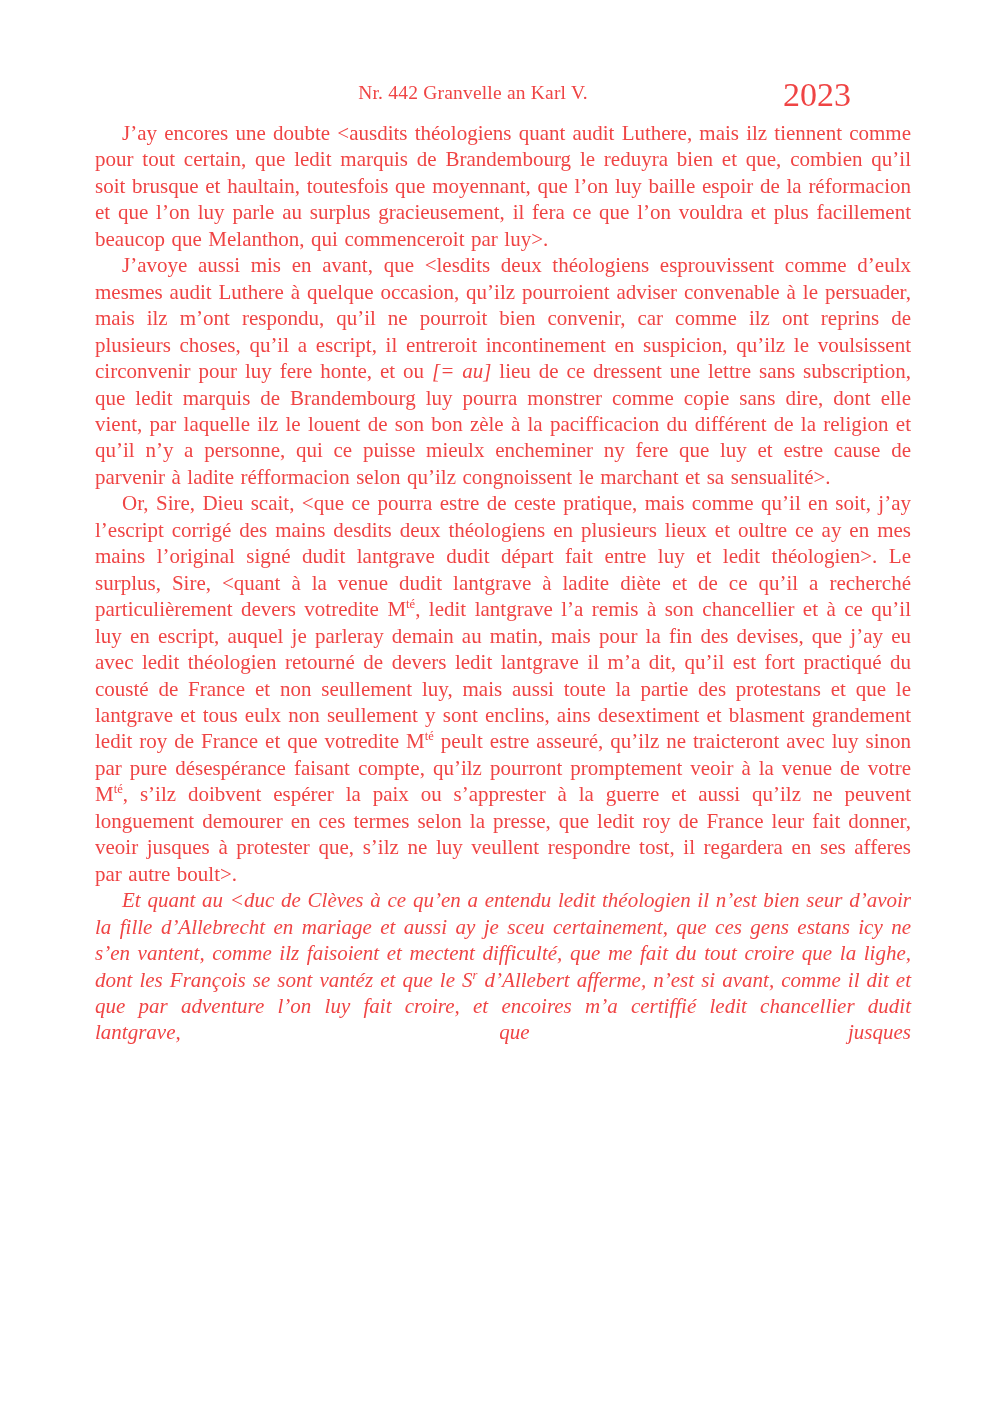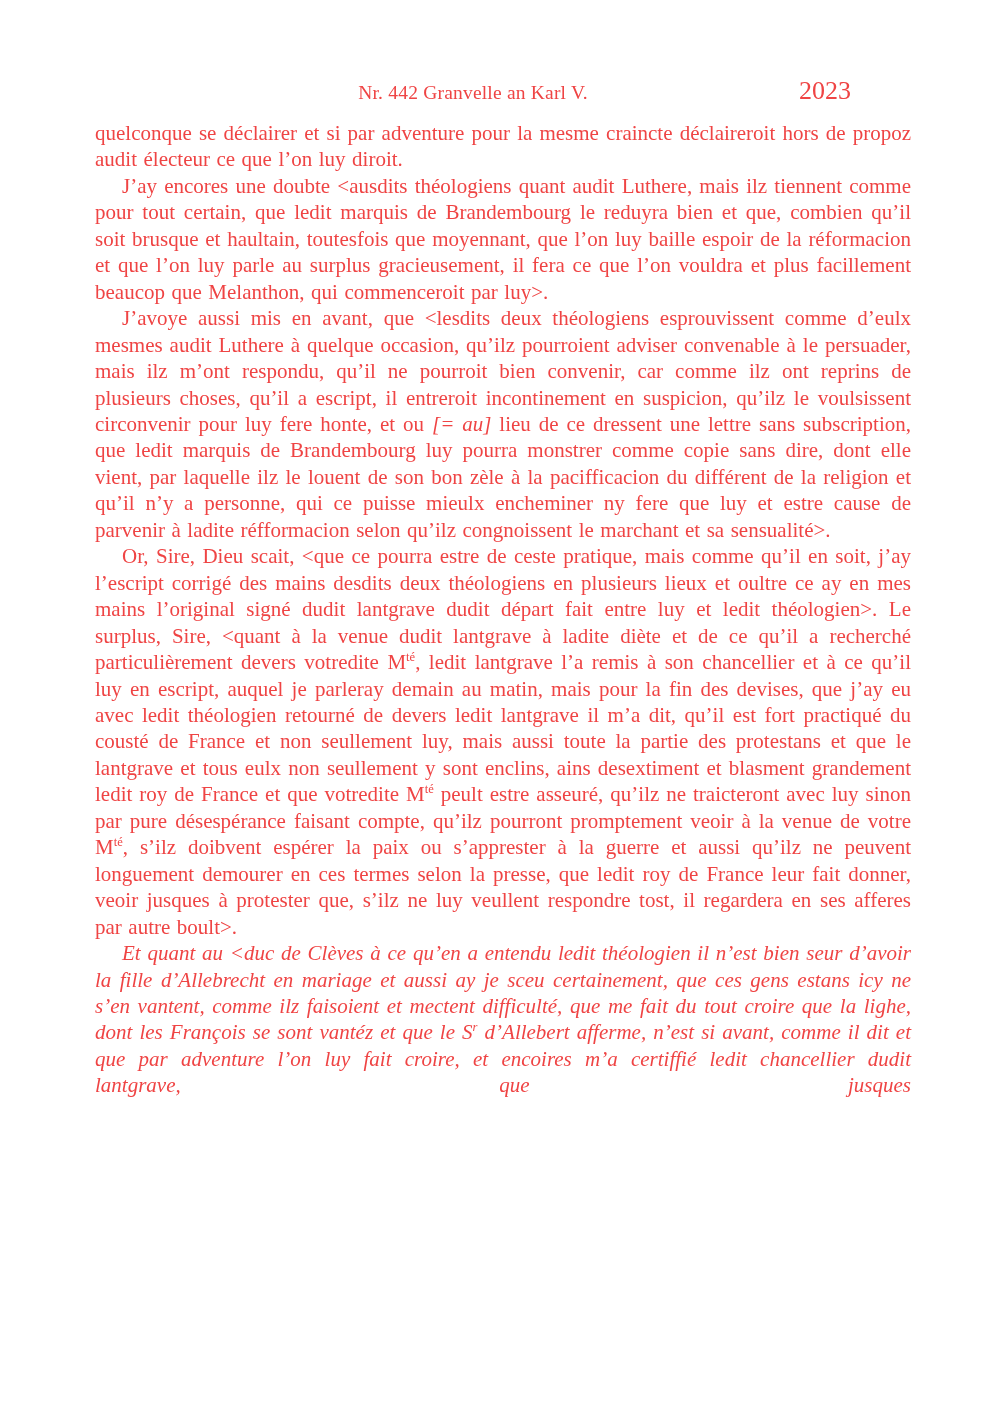--- a/index.html
+++ b/index.html
@@ -29,21 +29,21 @@
     display: block;
     text-align: center;
     font-size: 19.5px;
     letter-spacing: 0.2px;
     transform: translateX(-30px);
   }
   .running-head .page-number {
     position: absolute;
     right: 60px;
     top: -6px;
-    font-size: 26px;
+    font-size: 34px;
   }
   .body-text {
     margin-top: 8px;
     font-size: 21px;
     line-height: 26.45px;
     text-align: justify;
     word-spacing: 0.06em;
   }
   p.para { margin: 0; }
   p.para.indent { text-indent: 27px; }
@@ -58,20 +58,19 @@
 </head>
 <body>
 
 <div class="page">
   <div class="column">
     <div class="running-head">
       <span class="head-title">Nr. 442 Granvelle an Karl V.</span>
       <span class="page-number">2023</span>
     </div>
     <div class="body-text">
-        <p class="para"><span>quelconque se déclairer et si par adventure pour la mesme craincte déclaireroit hors de propoz audit électeur ce que l’on luy diroit.</span></p>
         <p class="para indent"><span>J’ay encores une doubte &lt;ausdits théologiens quant audit Luthere, mais ilz tiennent comme pour tout certain, que ledit marquis de Brandembourg le reduyra bien et que, combien qu’il soit brusque et haultain, toutesfois que moyennant, que l’on luy baille espoir de la réformacion et que l’on luy parle au surplus gracieusement, il fera ce que l’on vouldra et plus facillement beaucop que Melanthon, qui commenceroit par luy&gt;.</span></p>
         <p class="para indent"><span>J’avoye aussi mis en avant, que &lt;lesdits deux théologiens esprouvissent comme d’eulx mesmes audit Luthere à quelque occasion, qu’ilz pourroient adviser convenable à le persuader, mais ilz m’ont respondu, qu’il ne pourroit bien convenir, car comme ilz ont reprins de plusieurs choses, qu’il a escript, il entreroit incontinement en suspicion, qu’ilz le voulsissent circonvenir pour luy fere honte, et ou </span><em>[= au]</em><span> lieu de ce dressent une lettre sans subscription, que ledit marquis de Brandembourg luy pourra monstrer comme copie sans dire, dont elle vient, par laquelle ilz le louent de son bon zèle à la pacifficacion du différent de la religion et qu’il n’y a personne, qui ce puisse mieulx encheminer ny fere que luy et estre cause de parvenir à ladite réfformacion selon qu’ilz congnoissent le marchant et sa sensualité&gt;.</span></p>
         <p class="para indent"><span>Or, Sire, Dieu scait, &lt;que ce pourra estre de ceste pratique, mais comme qu’il en soit, j’ay l’escript corrigé des mains desdits deux théologiens en plusieurs lieux et oultre ce ay en mes mains l’original signé dudit lantgrave dudit départ fait entre luy et ledit théologien&gt;. Le surplus, Sire, &lt;quant à la venue dudit lantgrave à ladite diète et de ce qu’il a recherché particulièrement devers votredite M</span><sup>té</sup><span>, ledit lantgrave l’a remis à son chancellier et à ce qu’il luy en escript, auquel je parleray demain au matin, mais pour la fin des devises, que j’ay eu avec ledit théologien retourné de devers ledit lantgrave il m’a dit, qu’il est fort practiqué du cousté de France et non seullement luy, mais aussi toute la partie des protestans et que le lantgrave et tous eulx non seullement y sont enclins, ains desextiment et blasment grandement ledit roy de France et que votredite M</span><sup>té</sup><span> peult estre asseuré, qu’ilz ne traicteront avec luy sinon par pure désespérance faisant compte, qu’ilz pourront promptement veoir à la venue de votre M</span><sup>té</sup><span>, s’ilz doibvent espérer la paix ou s’apprester à la guerre et aussi qu’ilz ne peuvent longuement demourer en ces termes selon la presse, que ledit roy de France leur fait donner, veoir jusques à protester que, s’ilz ne luy veullent respondre tost, il regardera en ses afferes par autre boult&gt;.</span></p>
         <p class="para indent continues"><span>Et quant au &lt;duc de Clèves à ce qu’en a entendu ledit théologien il n’est bien seur d’avoir la fille d’Allebrecht en mariage et aussi ay je sceu certainement, que ces gens estans icy ne s’en vantent, comme ilz faisoient et mectent difficulté, que me fait du tout croire que la lighe, dont les François se sont vantéz et que le S</span><sup>r</sup><span> d’Allebert afferme, n’est si avant, comme il dit et que par adventure l’on luy fait croire, et encoires m’a certiffié ledit chancellier dudit lantgrave, que jusques</span></p>
       </div>
   </div>
 </div>
 
 </body></html>

